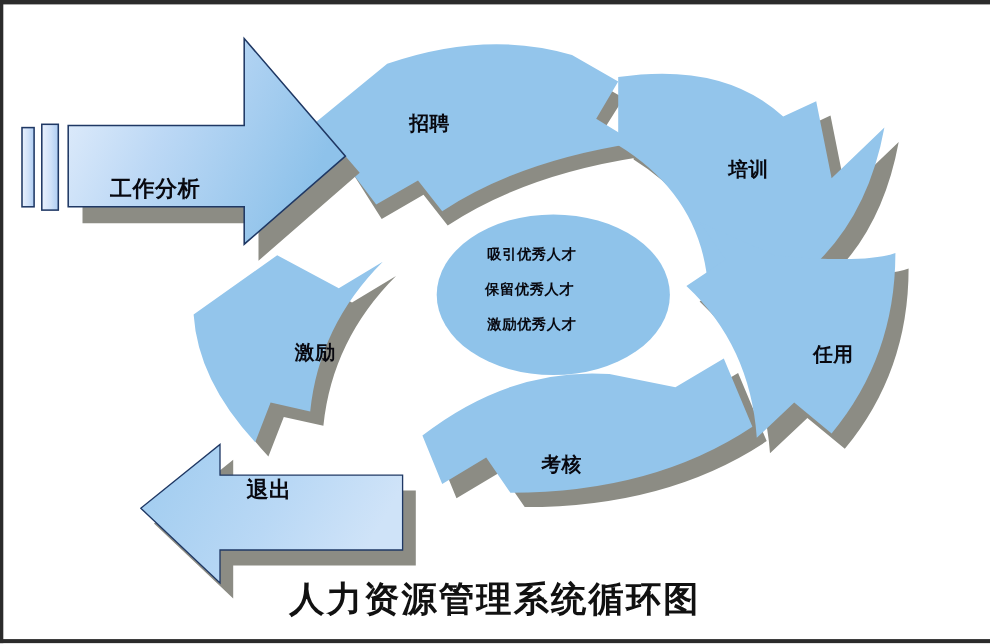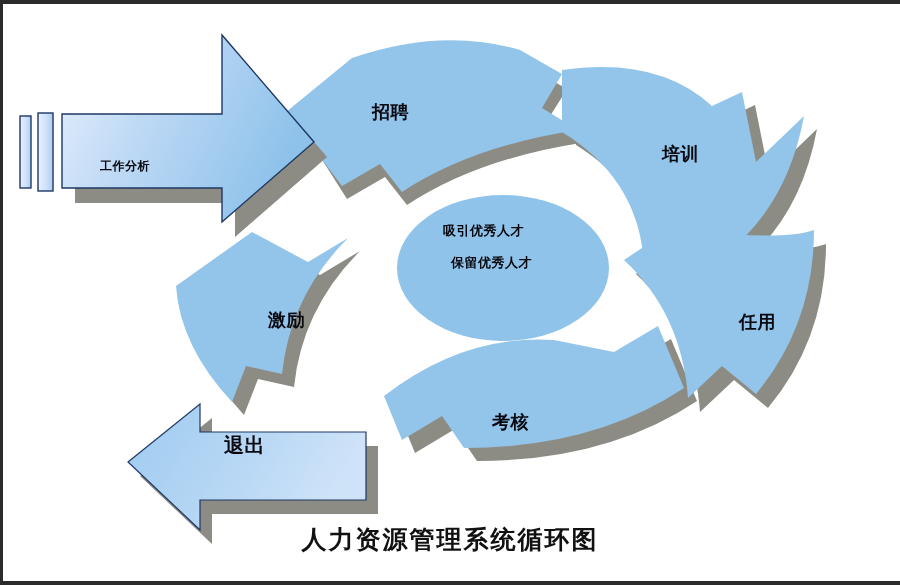--- a/index.html
+++ b/index.html
@@ -45,33 +45,33 @@
     position: absolute;
     color: #08080f;
     font-weight: bold;
     white-space: nowrap;
     letter-spacing: 0.5px;
     pointer-events: none;
   }
   .lbl-petal { font-size: 18px; }
   .lbl-center { font-size: 13px; line-height: 1.42; }
   .lbl-strategy { font-size: 17px; }
-  .lbl-strategy-b { font-size: 12px; }
+  .lbl-strategy-b { font-size: 20px; }
   .lbl-exit-a { font-size: 20px; }
   .lbl-exit-b { font-size: 17px; }
 
   .title {
     position: absolute;
     left: 0;
     top: 523px;
     width: 900px;
     text-align: center;
     font-family: "DejaVu Serif", "Liberation Serif", serif;
     font-weight: bold;
-    font-size: 25px;
+    font-size: 32px;
     color: #111111;
     letter-spacing: 2px;
   }
 </style>
 </head>
 <body>
 
 <div id="canvas">
 
   <div class="edge-top"></div>
@@ -144,19 +144,20 @@
 
   <div class="lbl lbl-strategy-b" style="left:100px; top:158px;">工作分析</div>
 
   <div class="lbl lbl-petal" style="left:372px; top:100px;">招聘</div>
   <div class="lbl lbl-petal" style="left:662px; top:142px;">培训</div>
   <div class="lbl lbl-petal" style="left:708px; top:310px;margin-left:31px;">任用</div>
   <div class="lbl lbl-petal" style="left:492px; top:410px;">考核</div>
   <div class="lbl lbl-petal" style="left:268px; top:308px;">激励</div>
 
   <div class="lbl lbl-center" style="left:443px; top:222px;">吸引优秀人才</div>
-  <div class="lbl lbl-center" style="left:451px; top:254px;">保留优秀人才</div>
+  <div class="lbl lbl-center" style="left:441px; top:254px;">保留优秀人才</div>
+  <div class="lbl lbl-center" style="left:443px; top:286px;">激励优秀人才</div>
 
   <div class="lbl lbl-exit-a" style="left:224px; top:432px;">退出</div>
 
   <div class="title">人力资源管理系统循环图</div>
 
 </div>
 
 </body></html>

